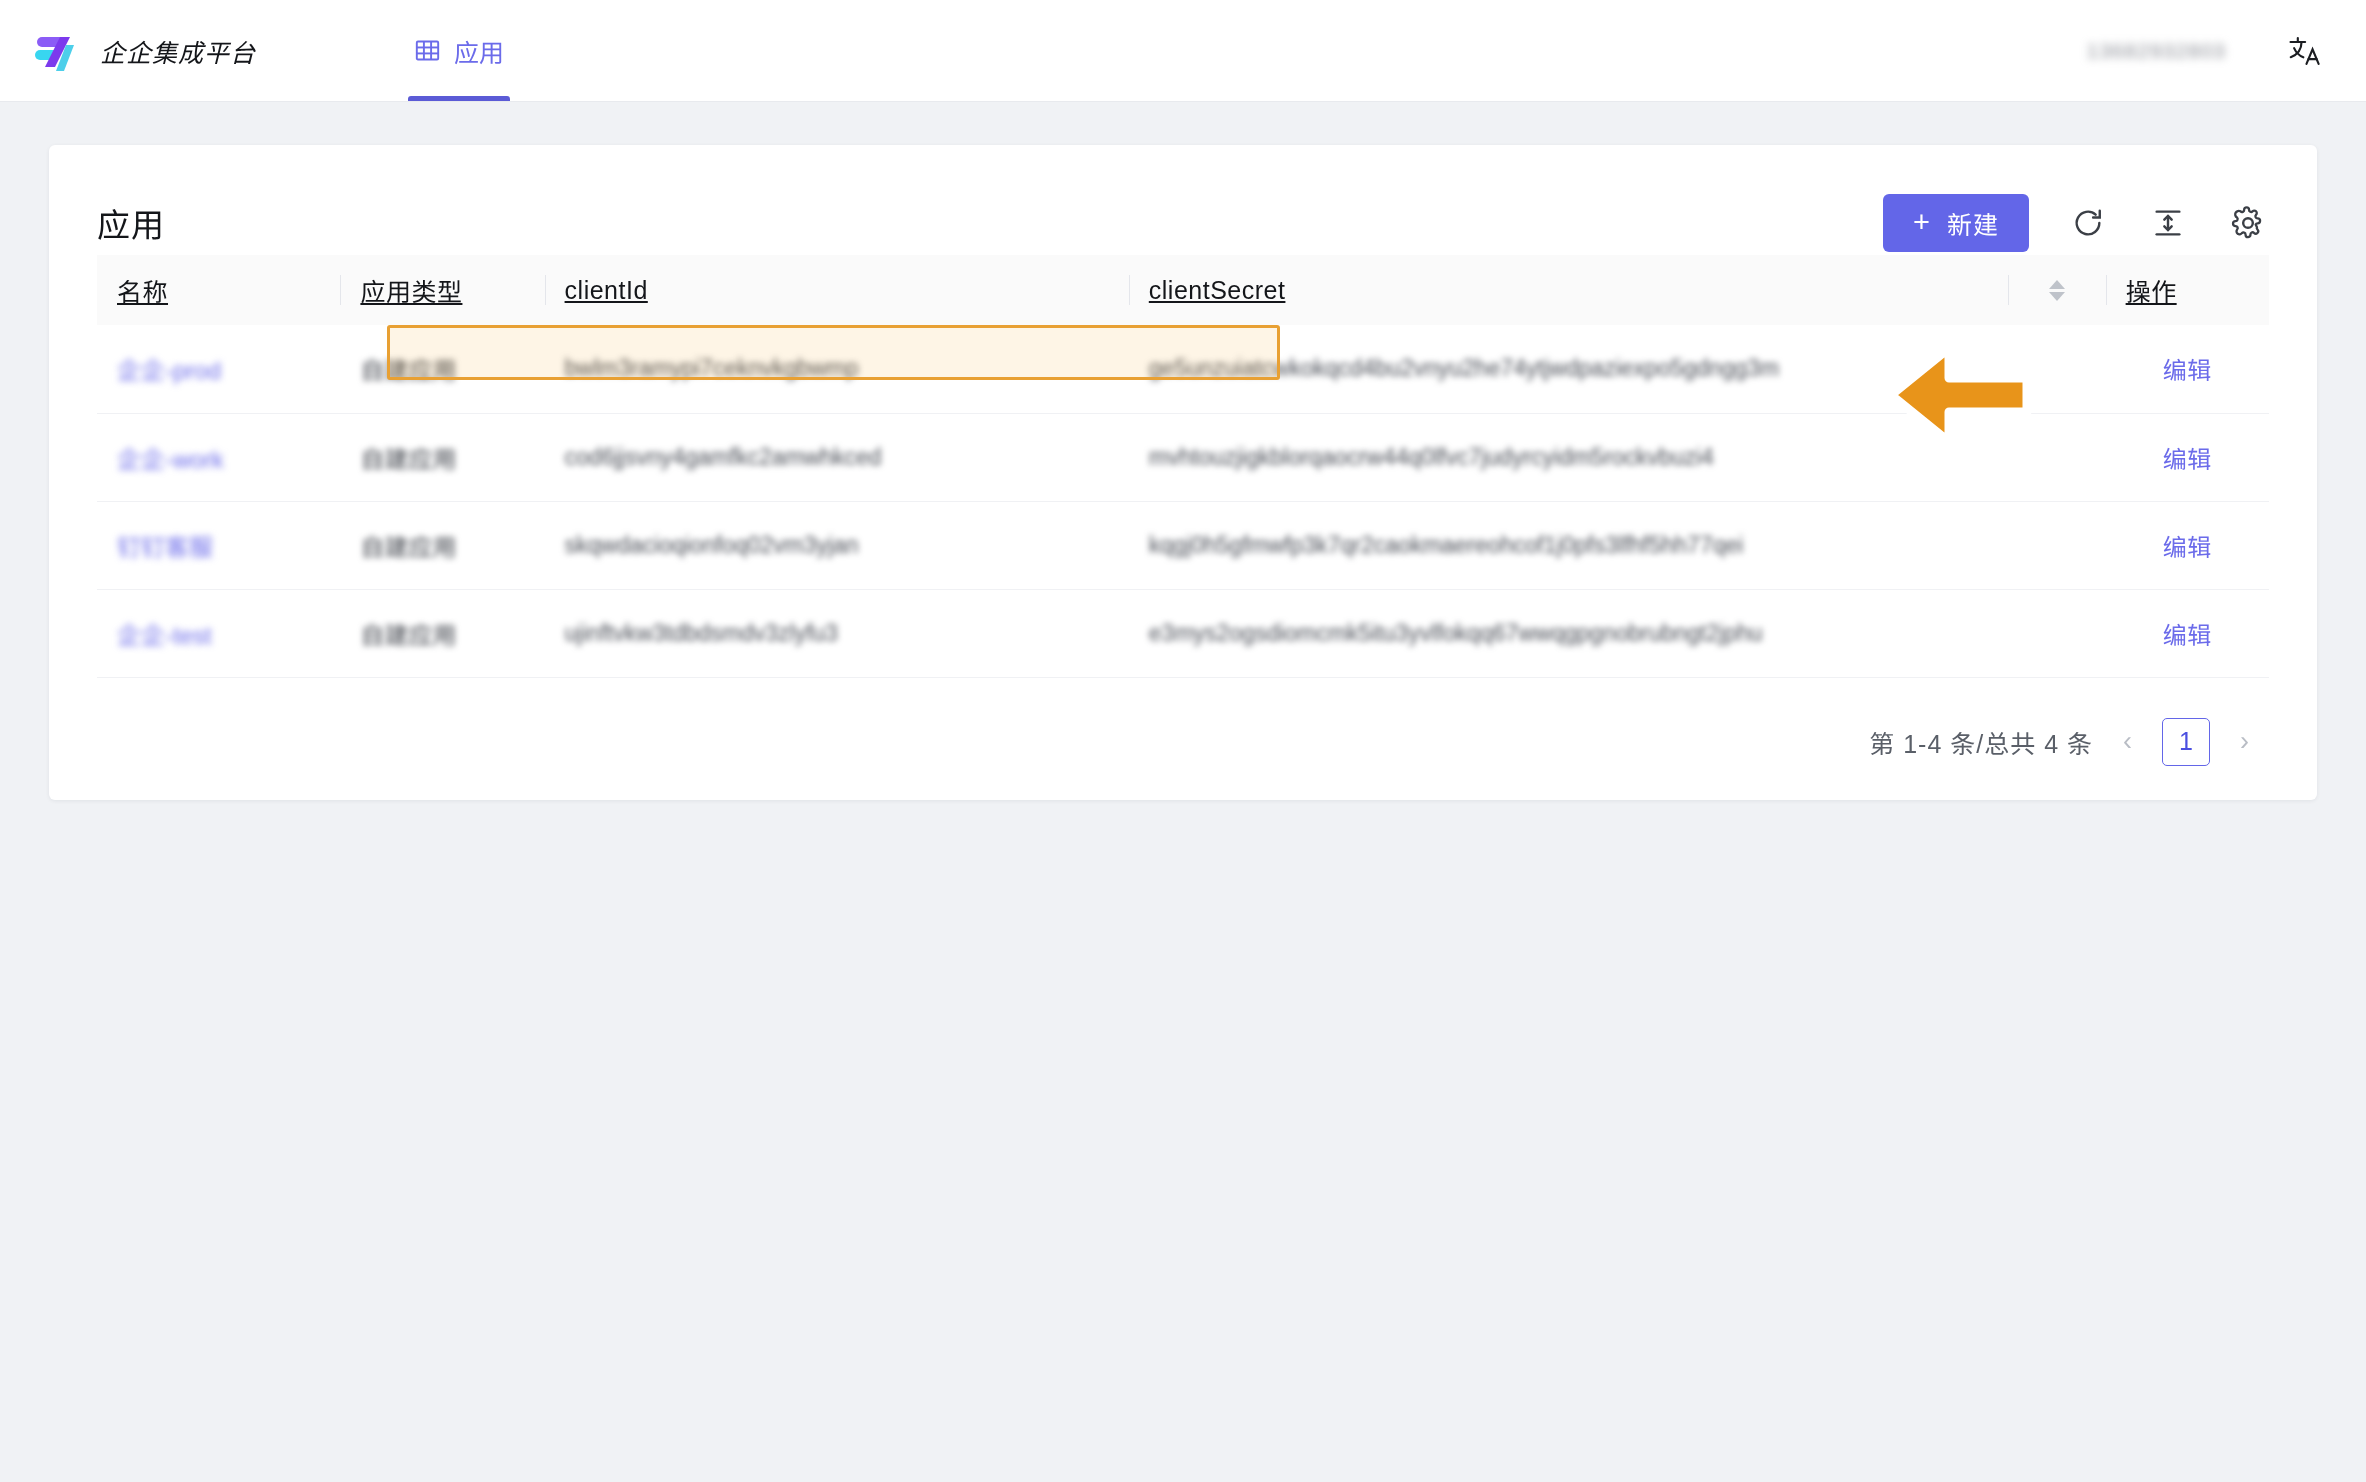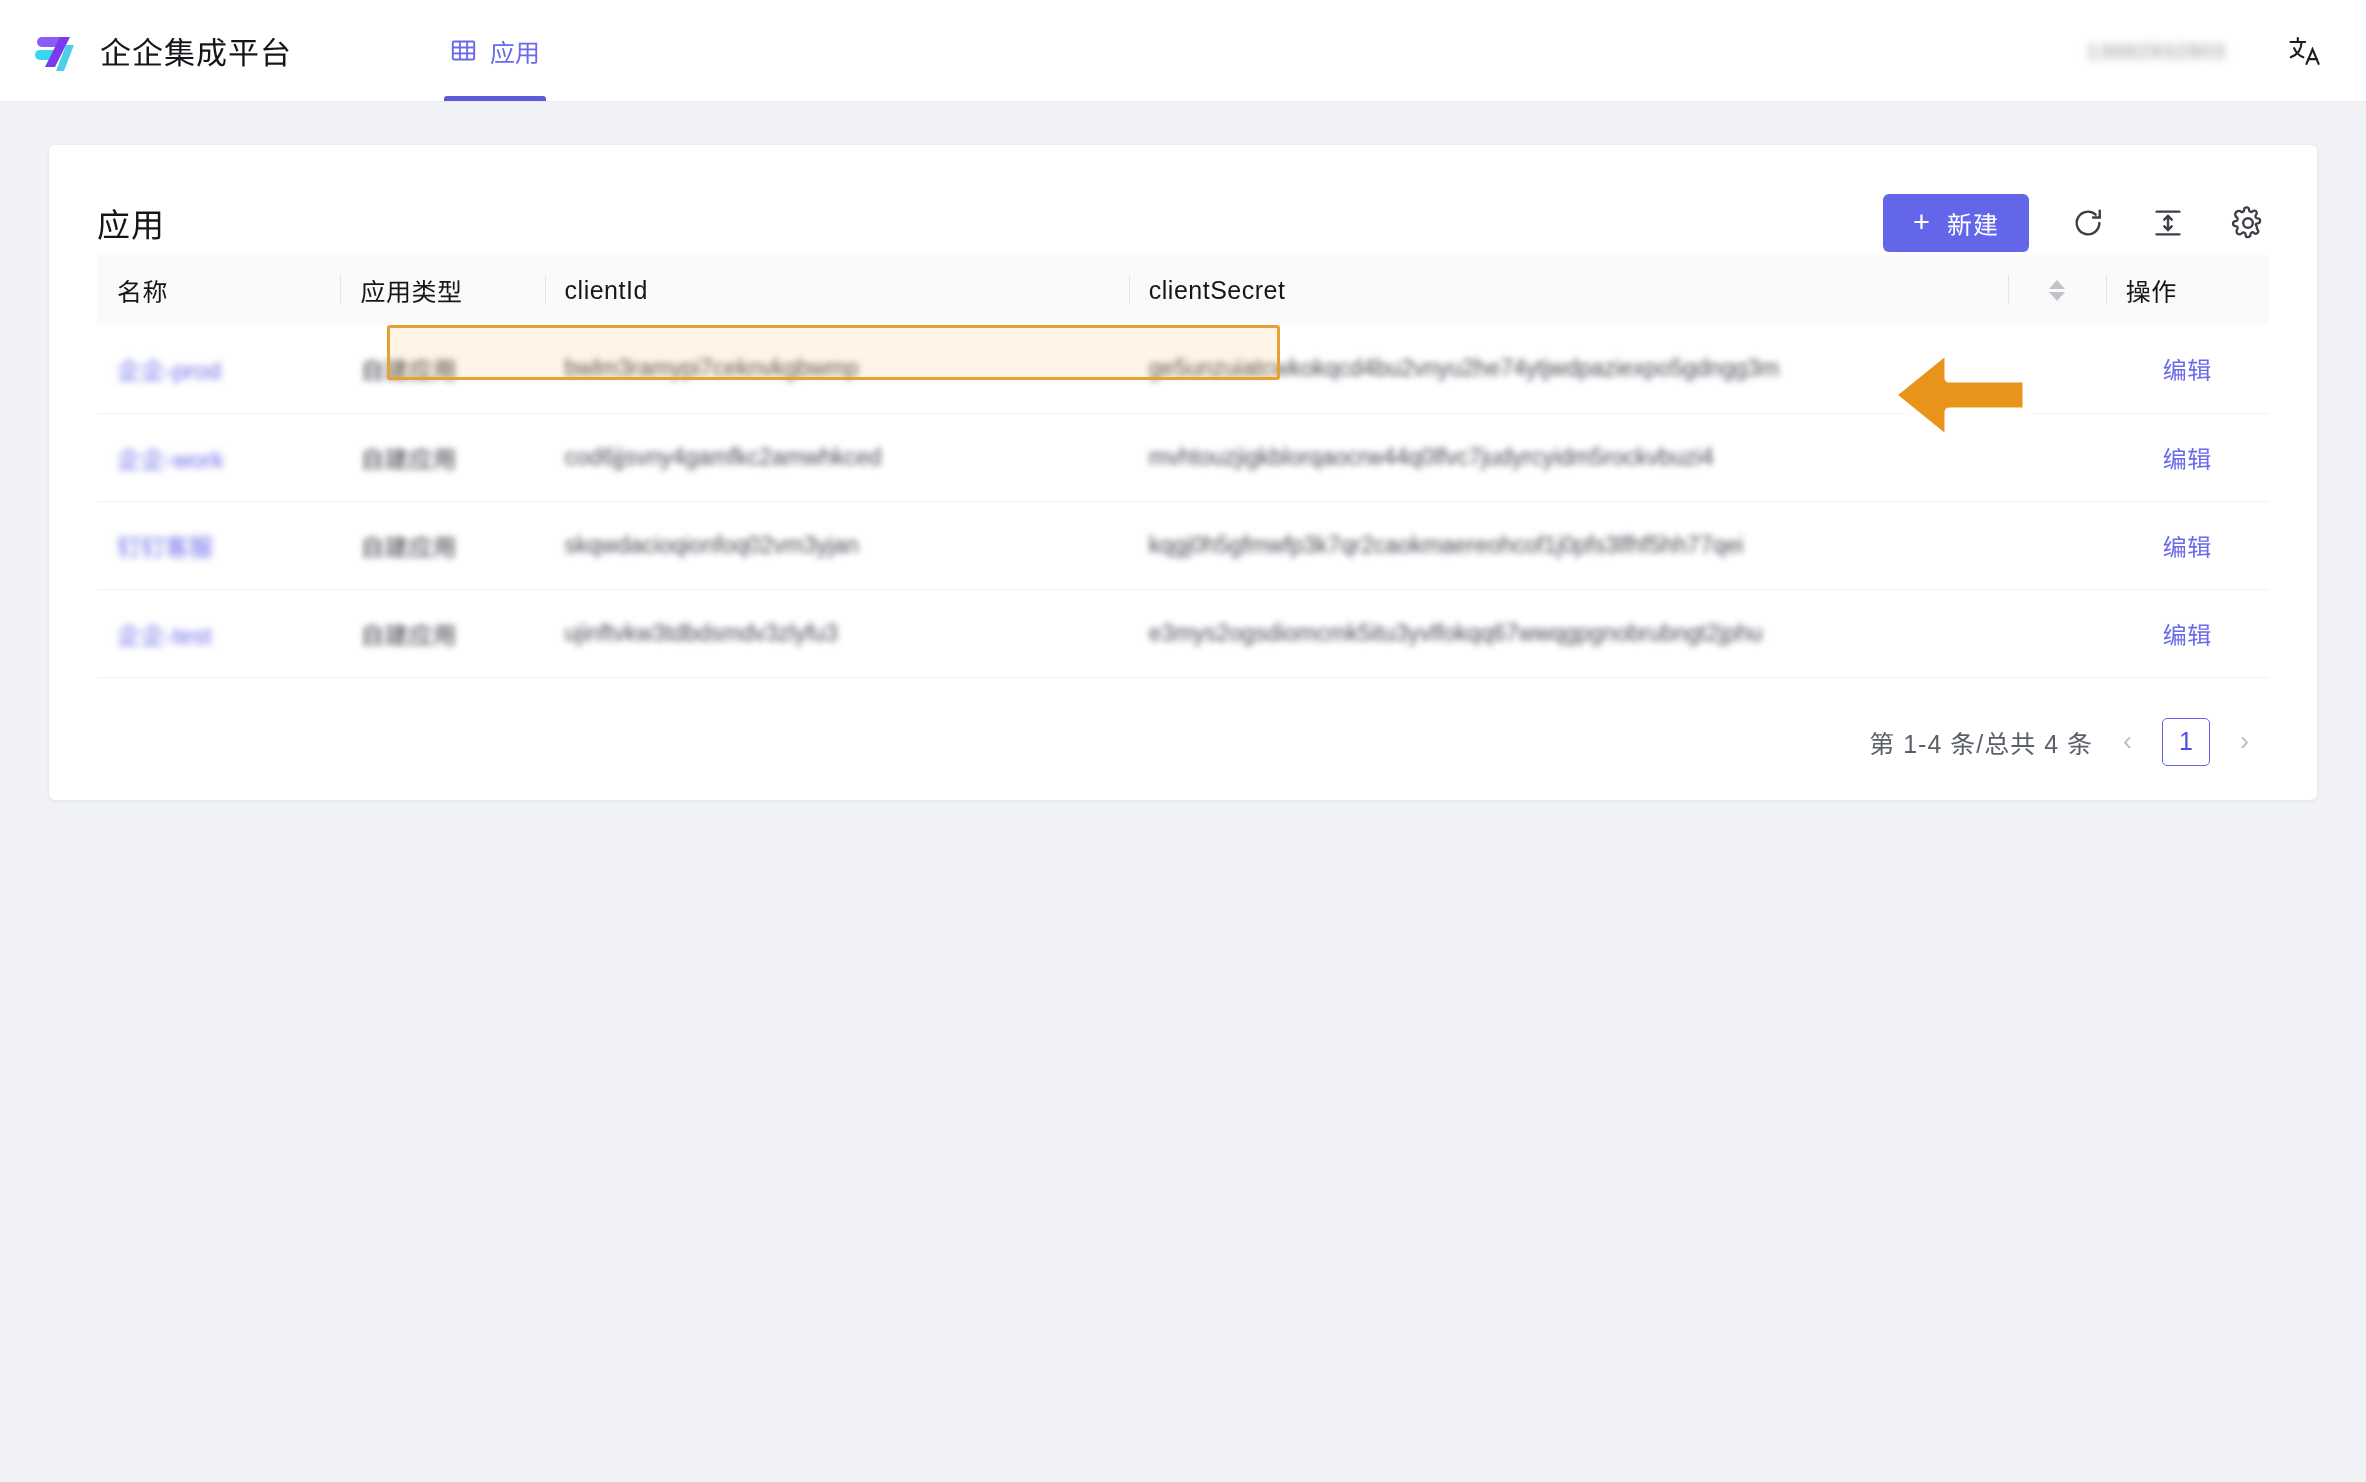--- a/index.html
+++ b/index.html
@@ -26,24 +26,25 @@
     align-items: center;
     margin-left: 30px;
     gap: 22px;
   }
   .logo {
     width: 48px;
     height: 48px;
     position: relative;
   }
   .brand-title {
-    font-size: 31px;
+    font-size: 25px;
     color: #14161a;
     letter-spacing: 1px;
     white-space: nowrap;
+    font-style: italic;
   }
   .nav-tabs {
     display: flex;
     align-items: stretch;
     height: 100%;
     margin-left: 152px;
   }
   .tab {
     display: flex;
     align-items: center;
@@ -152,20 +153,21 @@
     background: #fafafa;
     height: 70px;
     text-align: left;
     font-weight: normal;
     font-size: 25px;
     color: #14161a;
     padding: 0 20px;
     position: relative;
     letter-spacing: 0.5px;
     vertical-align: middle;
+    text-decoration: underline;
   }
   thead th + th::before {
     content: "";
     position: absolute;
     left: 0;
     top: 50%;
     transform: translateY(-50%);
     width: 1px;
     height: 30px;
     background: #e4e6eb;

